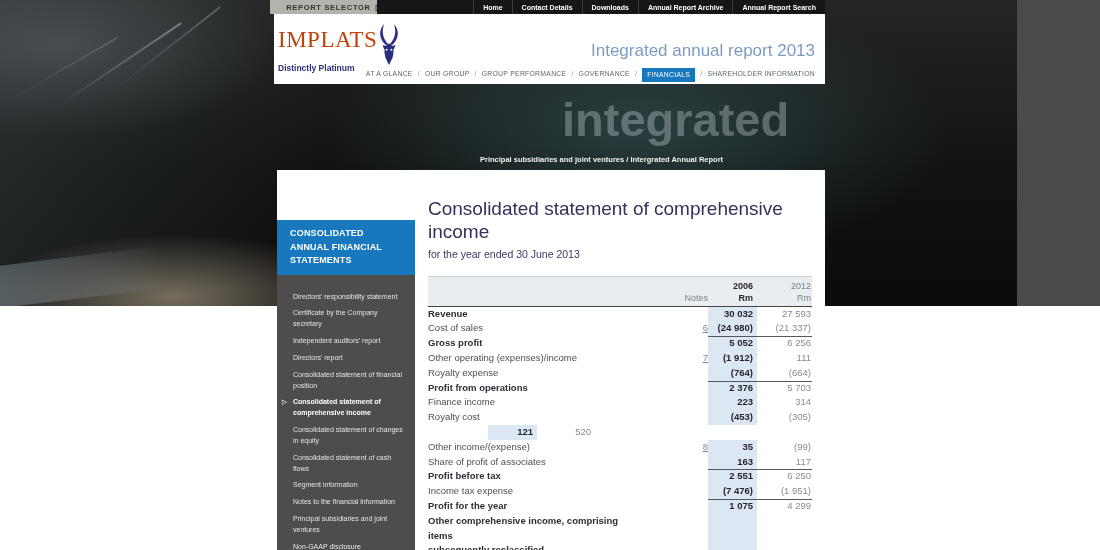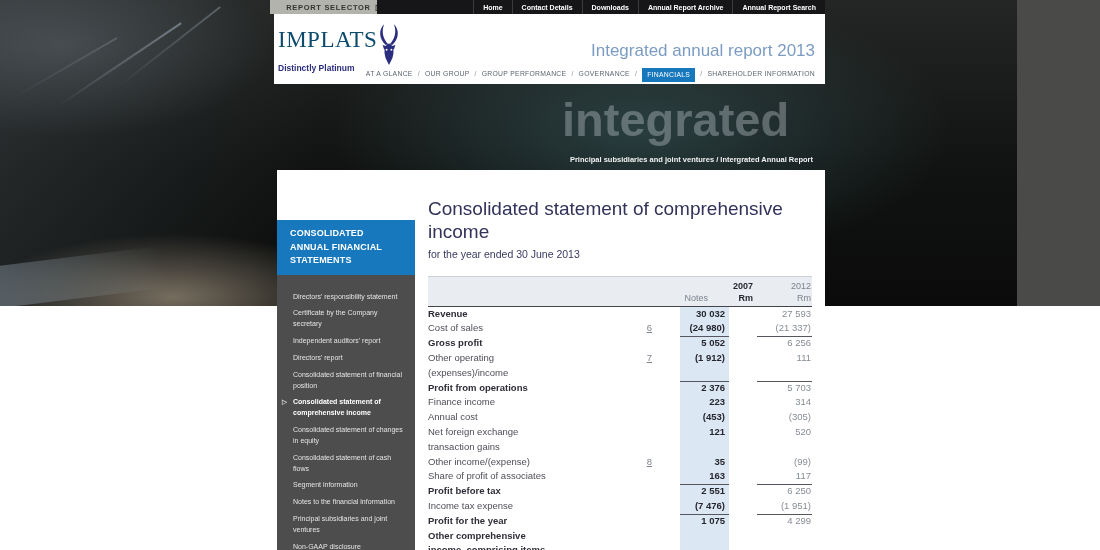--- a/index.html
+++ b/index.html
@@ -17,38 +17,38 @@
   .streak{position:absolute;width:2px;background:linear-gradient(to bottom,rgba(165,180,190,0.55),rgba(165,180,190,0));}
   .s1{left:118px;top:-10px;height:150px;transform:rotate(56deg);}
   .s2{left:168px;top:-18px;height:130px;transform:rotate(52deg);opacity:.7;}
   .s3{left:64px;top:8px;height:120px;transform:rotate(60deg);opacity:.5;}
   .rail{position:absolute;left:-12px;top:252px;width:250px;height:42px;transform:rotate(-7deg);
         background:linear-gradient(78deg,rgba(172,192,206,0.38),rgba(172,192,206,0) 70%);}
   .bg-strip{position:absolute;left:1017px;top:0;width:83px;height:306px;background:#4a4a48;z-index:0;}
 
   .watermark{position:absolute;left:562px;top:96px;z-index:1;font-size:47px;font-weight:bold;
              letter-spacing:0px;color:rgba(195,202,208,0.38);line-height:1;}
-  .breadcrumb{position:absolute;left:480px;top:155px;width:333px;text-align:right;z-index:2;
+  .breadcrumb{position:absolute;left:480px;top:155px;width:333px;text-align:left;z-index:2;
               font-size:7.5px;font-weight:bold;color:#f2f2f2;}
 
   
   .tab-report{position:absolute;left:270px;top:0;width:128px;height:14px;z-index:3;background:#b3b3ad;
               display:flex;align-items:center;justify-content:center;gap:5px;
               font-size:7.5px;font-weight:bold;letter-spacing:.7px;color:#35352f;cursor:pointer;}
   .tab-report .tri{font-size:8px;letter-spacing:0;}
   .topnav{position:absolute;left:377px;top:0;width:448px;height:14px;z-index:3;background:#161618;
           display:flex;justify-content:flex-end;align-items:stretch;}
   .topnav .tlink{display:flex;align-items:center;padding:0 9px;border-left:1px solid #3c3c3e;
                  color:#ffffff;font-size:7px;font-weight:bold;cursor:pointer;}
 
   
   .header-bar{position:absolute;left:274px;top:14px;width:551px;height:70px;background:#ffffff;z-index:3;}
   .logo{position:absolute;left:4px;top:9px;display:flex;align-items:flex-end;cursor:pointer;}
   .logo-txt .logo-name{font-family:"Liberation Serif",serif;font-size:23px;letter-spacing:.5px;
-                       color:#0c4a6e;line-height:1;}
+                       color:#c2410c;line-height:1;}
   .logo-txt .logo-tag{font-size:8.5px;font-weight:bold;color:#2b2d7e;margin-top:12px;}
   .logo svg{margin-left:-4px;margin-bottom:6px;}
   .report-title{position:absolute;right:10px;top:27px;font-size:17px;color:#7b9cc2;}
   .section-nav{position:absolute;right:10px;bottom:4px;display:flex;align-items:center;
                font-size:6.8px;letter-spacing:.3px;color:#5b6470;}
   .section-nav .sn-item{cursor:pointer;}
   .section-nav .sn-sep{margin:0 5px;color:#8a929c;}
   .section-nav .sn-active{background:#1878be;color:#ffffff;padding:3px 5px 4px;position:relative;top:2px;}
 
   
@@ -74,21 +74,21 @@
   .thead{display:flex;background:#e9edf2;border-top:1px solid #ccd2d8;border-bottom:1px solid #43434a;
          padding:3px 0 2px;}
   .thead .hc{display:flex;flex-direction:column;justify-content:flex-end;}
   .thead .hl{line-height:12px;text-align:right;font-size:9px;}
   .hc.lab{flex:1;}
   .hc.note{width:60px;}
   .hc.v1{width:49px;padding-right:4px;box-sizing:border-box;}
   .hc.v2{width:55px;padding-right:1px;box-sizing:border-box;}
   .h-gray{color:#7c828c;}
   .h-bold{color:#26262e;font-weight:bold;}
-  .trow{display:flex;gap:28px;}
+  .trow{display:flex;}
   .trow>div{line-height:14.8px;font-size:9.5px;}
   .tlabel{flex:1;color:#4e4e58;padding-right:4px;white-space:pre-line;}
   .trow.bold .tlabel{color:#2e2e38;font-weight:bold;}
   .tnote{width:60px;text-align:right;}
   .tnote a{color:#7d838b;text-decoration:underline;cursor:pointer;}
   .tv1{width:49px;text-align:right;background:#dbe7f3;padding-right:4px;box-sizing:border-box;
        color:#26262e;font-weight:bold;}
   .tv2{width:55px;text-align:right;color:#868c94;padding-right:1px;box-sizing:border-box;}
   .trow.rule .tv1,.trow.rule .tv2{box-shadow:inset 0 1px 0 #56565e;}
 </style>
@@ -178,21 +178,21 @@
     <div class="page-sub">for the year ended 30 June 2013</div>
 
     <div class="fin-table">
       <div class="thead">
         <div class="hc lab"></div>
         <div class="hc note">
           <div class="hl h-gray">&nbsp;</div>
           <div class="hl h-gray">Notes</div>
         </div>
         <div class="hc v1">
-          <div class="hl h-bold">2007</div>
+          <div class="hl h-bold">2006</div>
           <div class="hl h-bold">Rm</div>
         </div>
         <div class="hc v2">
           <div class="hl h-gray">2012</div>
           <div class="hl h-gray">Rm</div>
         </div>
       </div>
       <div id="tbody">
           <div class="trow bold">
             <div class="tlabel">Revenue</div>
@@ -211,40 +211,45 @@
             <div class="tnote"></div>
             <div class="tv1">5 052</div>
             <div class="tv2">6 256</div>
           </div>
           <div class="trow">
             <div class="tlabel">Other operating (expenses)/income</div>
             <div class="tnote"><a>7</a></div>
             <div class="tv1">(1 912)</div>
             <div class="tv2">111</div>
           </div>
+          <div class="trow">
+            <div class="tlabel">Royalty expense</div>
+            <div class="tnote"></div>
+            <div class="tv1">(764)</div>
+            <div class="tv2">(664)</div>
+          </div>
           <div class="trow bold rule">
             <div class="tlabel">Profit from operations</div>
             <div class="tnote"></div>
             <div class="tv1">2 376</div>
             <div class="tv2">5 703</div>
           </div>
           <div class="trow">
             <div class="tlabel">Finance income</div>
             <div class="tnote"></div>
             <div class="tv1">223</div>
             <div class="tv2">314</div>
           </div>
           <div class="trow">
-            <div class="tlabel">Annual cost</div>
+            <div class="tlabel">Royalty cost</div>
             <div class="tnote"></div>
             <div class="tv1">(453)</div>
             <div class="tv2">(305)</div>
           </div>
           <div class="trow">
-            <div class="tlabel">Net foreign exchange transaction gains</div>
             <div class="tnote"></div>
             <div class="tv1">121</div>
             <div class="tv2">520</div>
           </div>
           <div class="trow">
             <div class="tlabel">Other income/(expense)</div>
             <div class="tnote"><a>8</a></div>
             <div class="tv1">35</div>
             <div class="tv2">(99)</div>
           </div>

